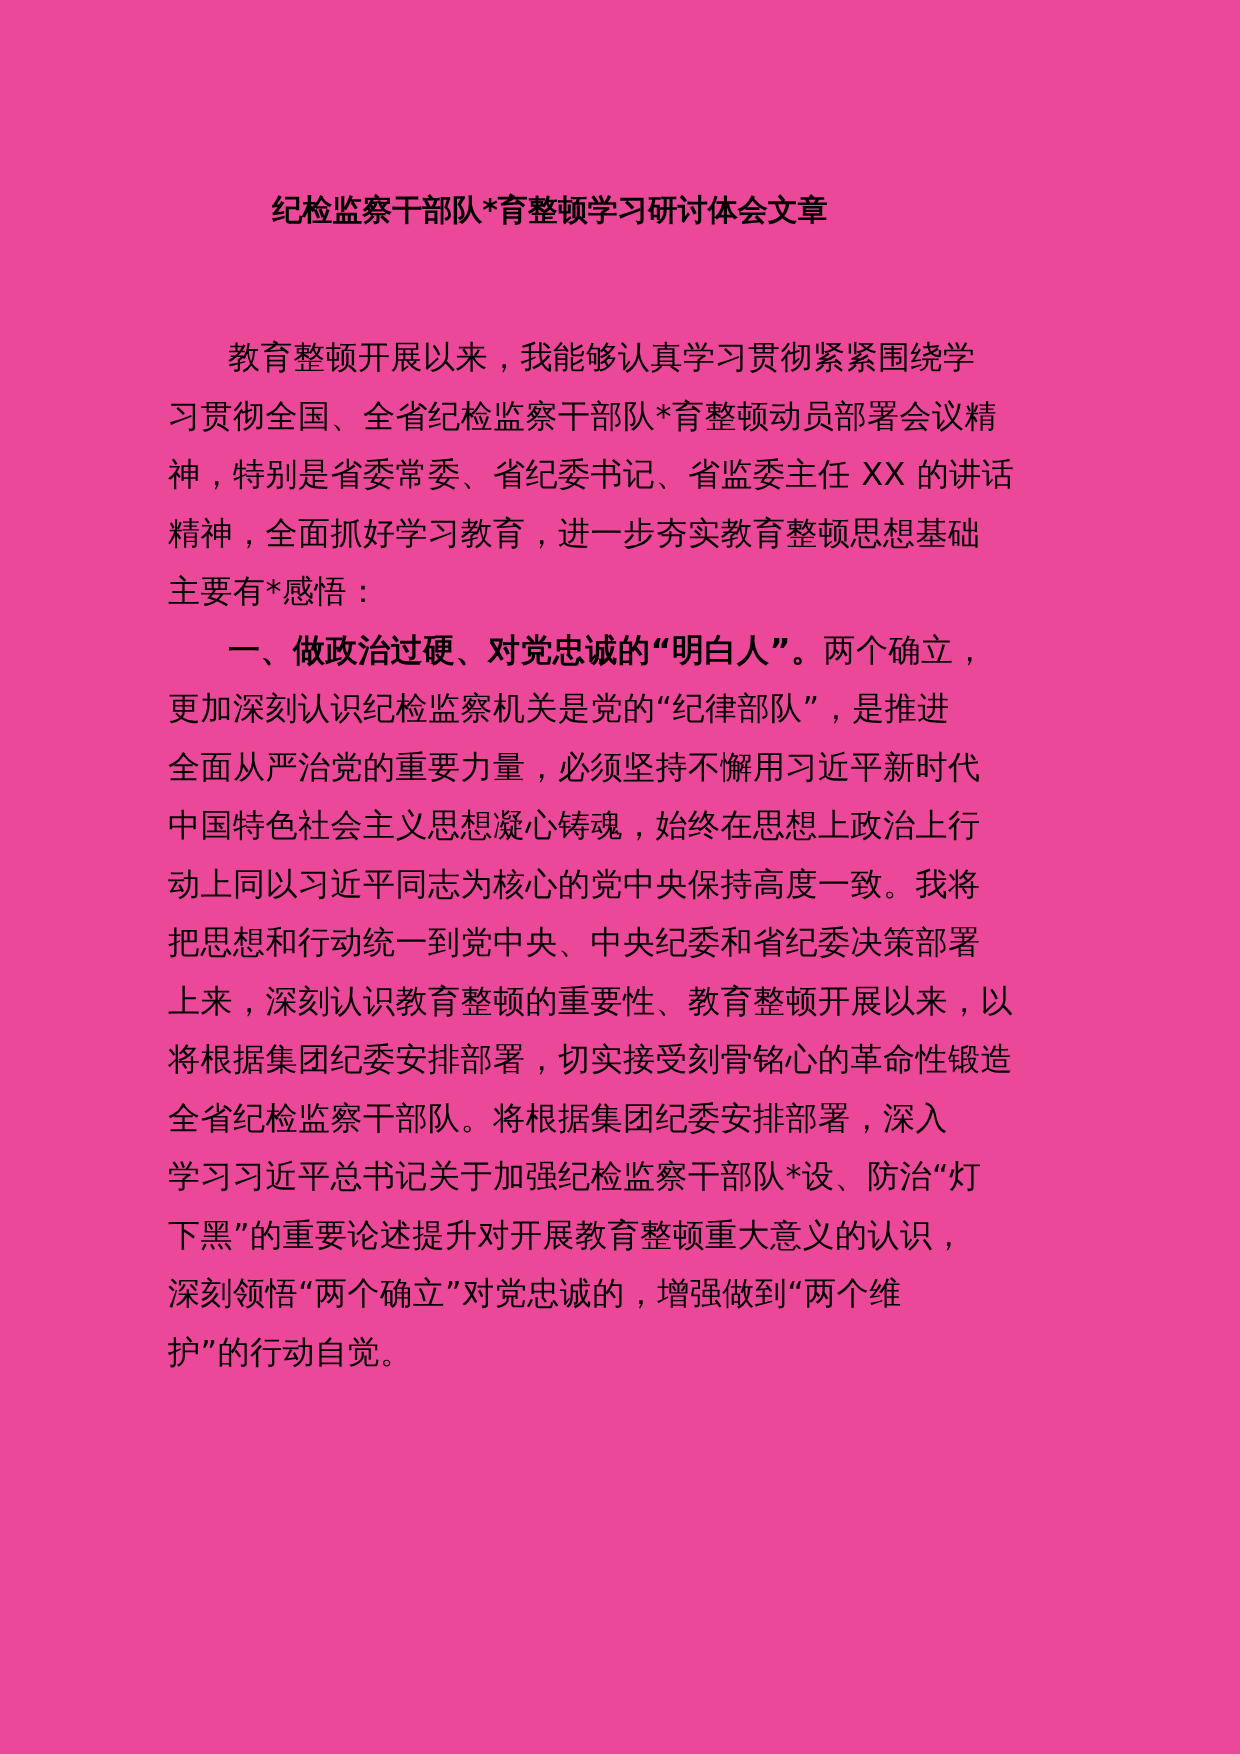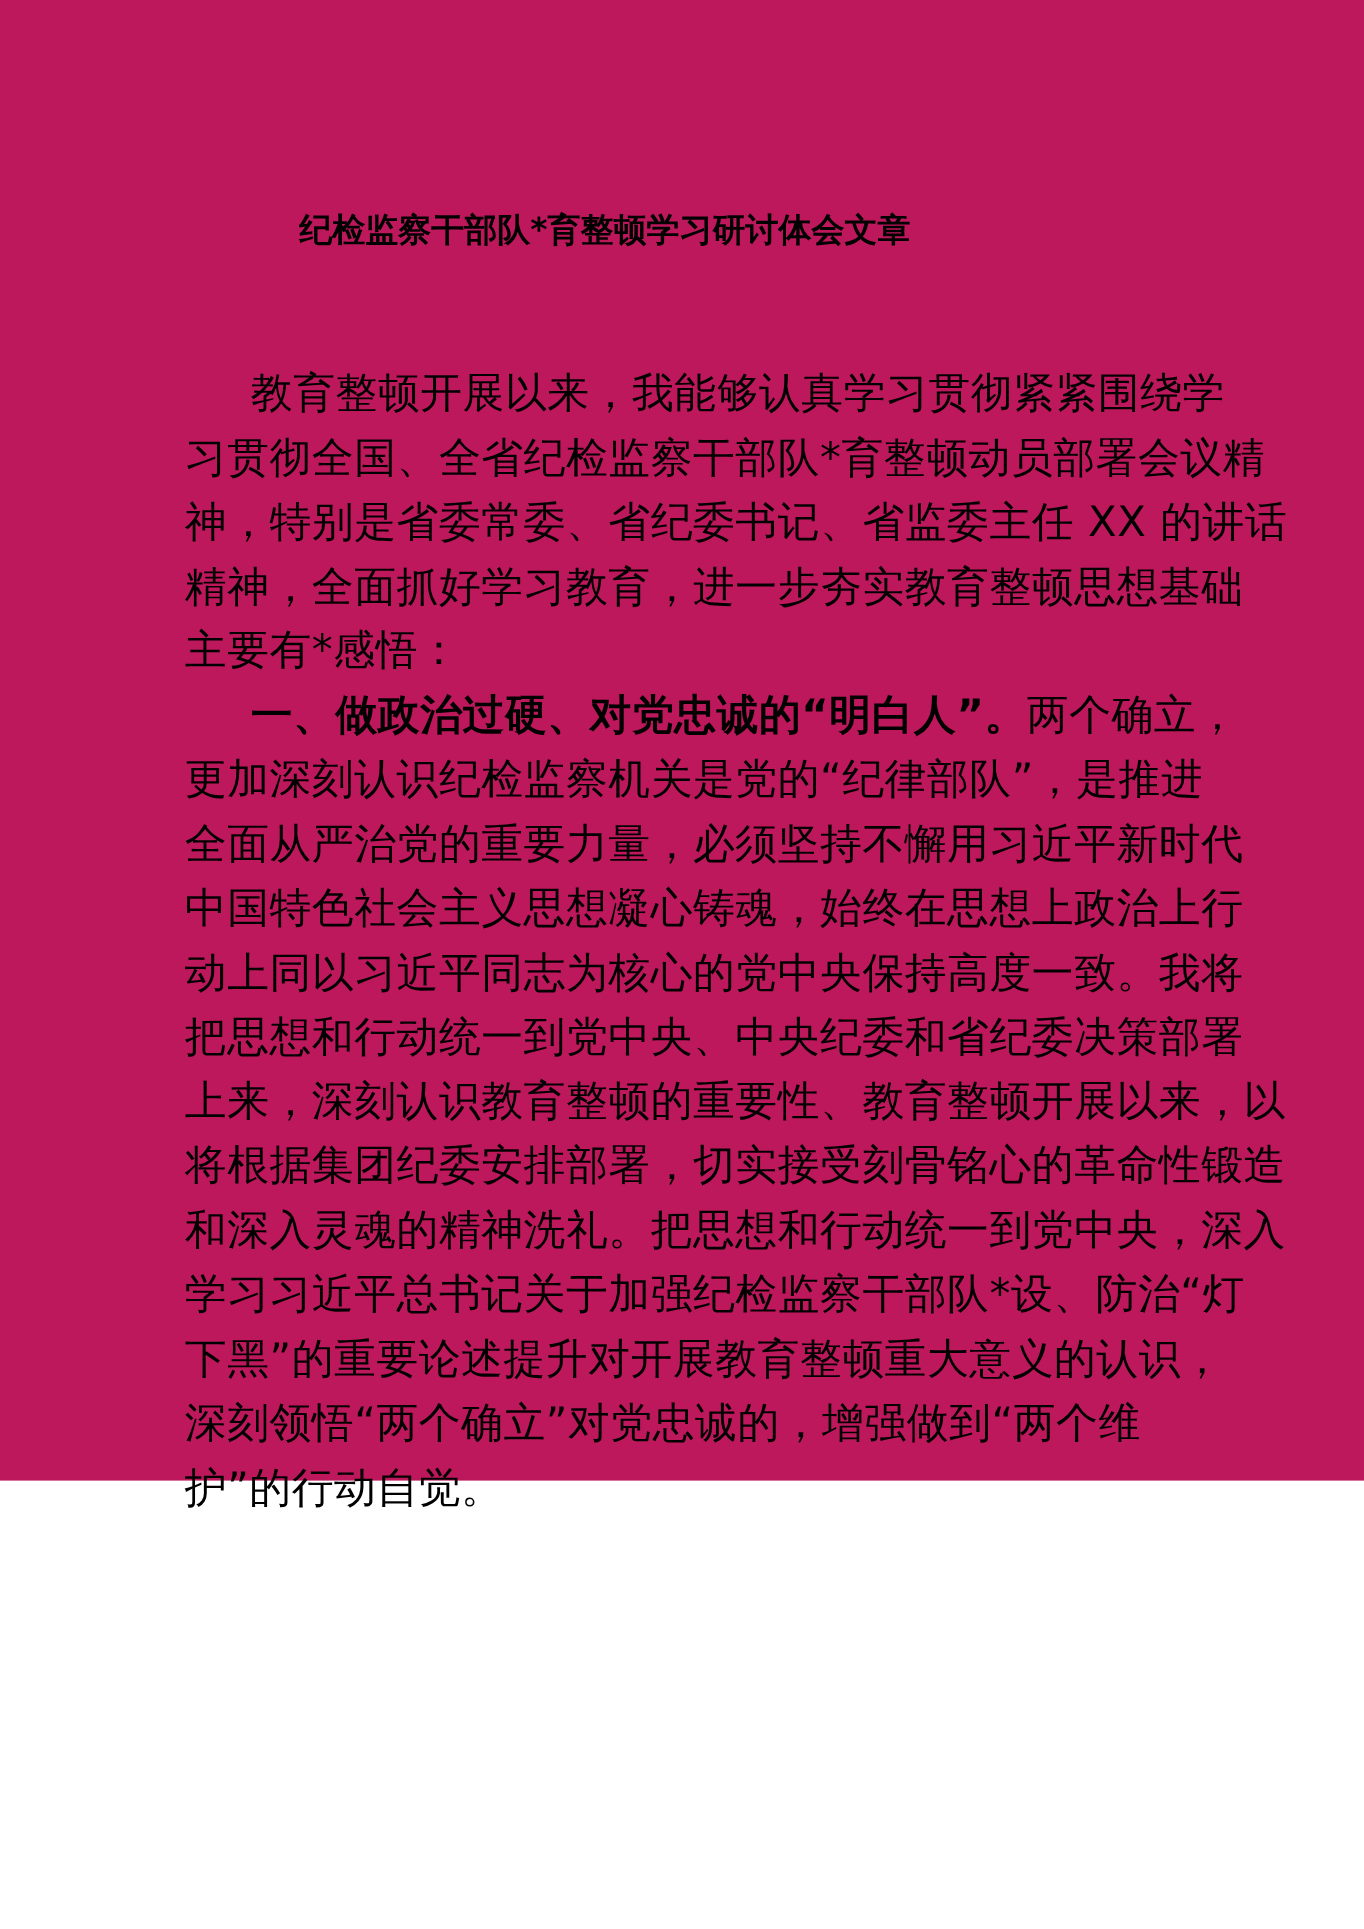--- a/index.html
+++ b/index.html
@@ -13,22 +13,22 @@
       position: relative;
       overflow: hidden;
       color: #000000;
       font-family: "DejaVu Sans", "Liberation Sans", sans-serif;
     }
     .page {
       position: absolute;
       left: 0;
       top: 0;
       width: 1240px;
-      height: 1346px;
-      background: #be185d;
+      height: 1754px;
+      background: #ec4899;
     }
     .title {
       position: absolute;
       left: 0;
       top: 188px;
       width: 1100px;
       text-align: center;
       font-size: 30px;
       font-weight: bold;
       letter-spacing: 0px;
@@ -36,21 +36,21 @@
     }
     .body-text {
       position: absolute;
       left: 168px;
       top: 328px;
       width: 790px;
     }
     .line {
       height: 58.5px;
       line-height: 58.5px;
-      font-size: 38px;
+      font-size: 32px;
       white-space: nowrap;
       letter-spacing: 0.5px;
     }
     .indent {
       padding-left: 60px;
     }
     .bold {
       font-weight: bold;
       text-align: center;
     }
@@ -73,20 +73,20 @@
     <div class="line indent">
       <span class="bold">一、做政治过硬、对党忠诚的“明白人”。</span><span>两个确立，</span>
     </div>
     <div class="line">更加深刻认识纪检监察机关是党的“纪律部队”，是推进</div>
     <div class="line">全面从严治党的重要力量，必须坚持不懈用习近平新时代</div>
     <div class="line">中国特色社会主义思想凝心铸魂，始终在思想上政治上行</div>
     <div class="line">动上同以习近平同志为核心的党中央保持高度一致。我将</div>
     <div class="line">把思想和行动统一到党中央、中央纪委和省纪委决策部署</div>
     <div class="line">上来，深刻认识教育整顿的重要性、教育整顿开展以来，以</div>
     <div class="line">将根据集团纪委安排部署，切实接受刻骨铭心的革命性锻造</div>
-    <div class="line">和深入灵魂的精神洗礼。把思想和行动统一到党中央，深入</div>
+    <div class="line">全省纪检监察干部队。将根据集团纪委安排部署，深入</div>
     <div class="line">学习习近平总书记关于加强纪检监察干部队*设、防治“灯</div>
     <div class="line">下黑”的重要论述提升对开展教育整顿重大意义的认识，</div>
     <div class="line">深刻领悟“两个确立”对党忠诚的，增强做到“两个维</div>
     <div class="line">护”的行动自觉。</div>
 
   </div>
 </div>
 
 </body></html>

